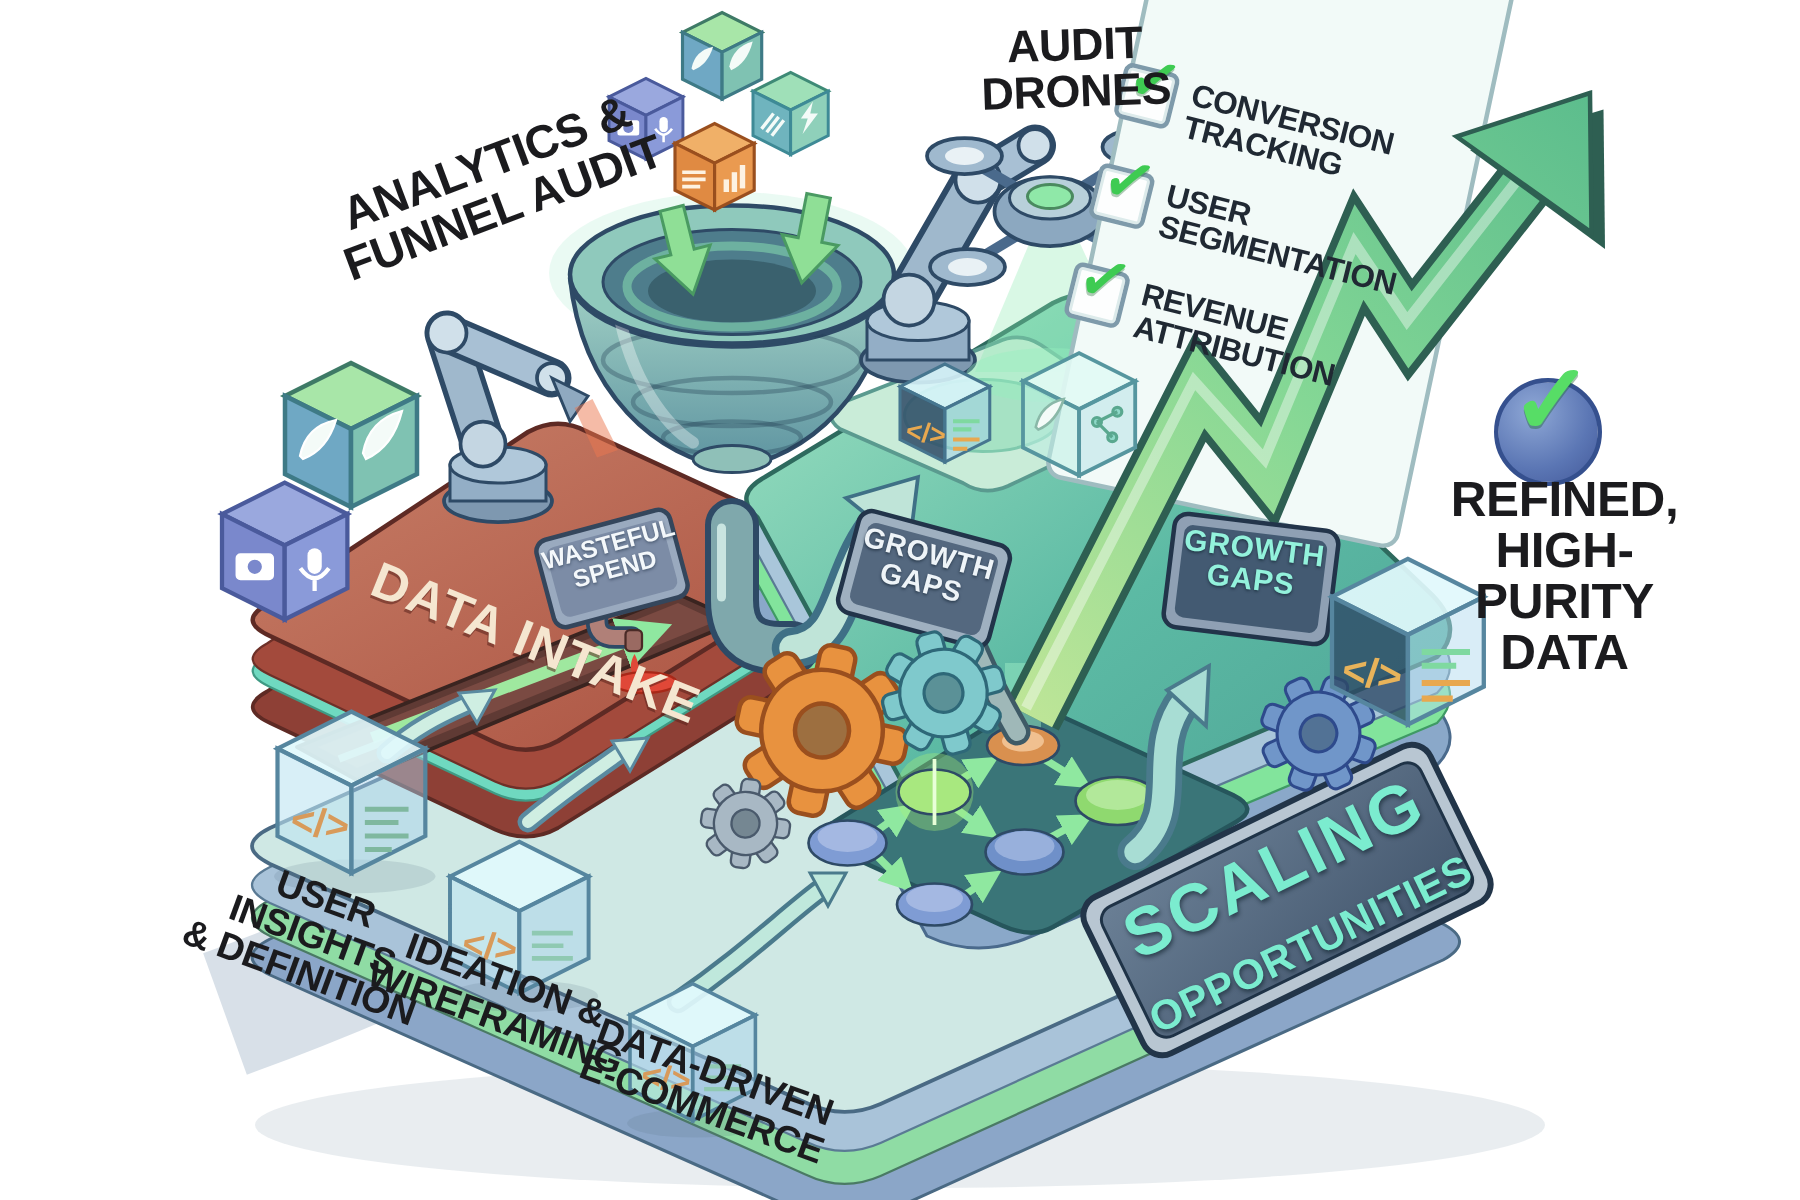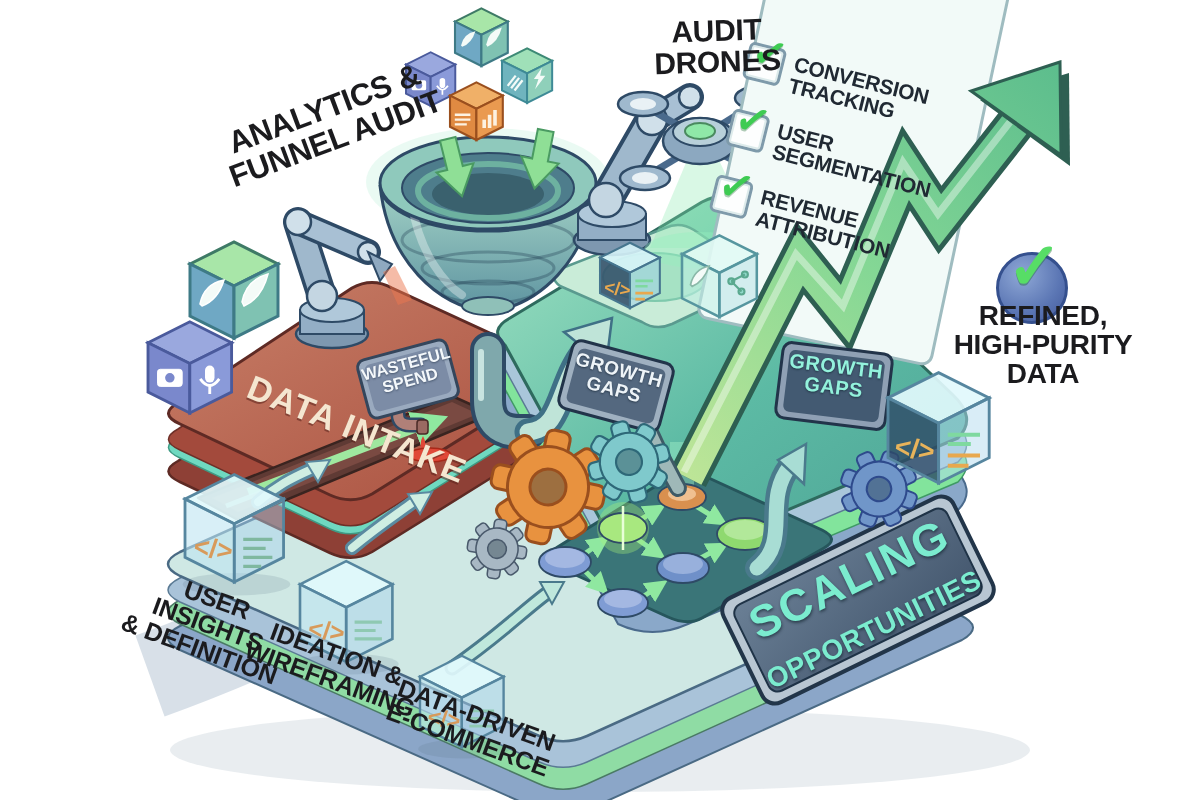--- a/index.html
+++ b/index.html
@@ -3,21 +3,21 @@
 <meta charset="utf-8">
 <style>
   html,body{margin:0;padding:0;background:#ffffff;}
   #stage{position:relative;width:1200px;height:800px;overflow:hidden;background:#ffffff;
          font-family:"Liberation Sans",sans-serif;}
   #scene{position:absolute;left:0;top:0;}
   .lbl{position:absolute;font-weight:800;color:#1b1b1e;white-space:pre-line;
        text-align:center;line-height:1.03;letter-spacing:-0.3px;z-index:5;}
   .lbl-analytics{left:175px;top:92px;width:310px;font-size:31px;transform:rotate(-20.5deg);}
   .lbl-drones{left:642px;top:16px;width:150px;font-size:30px;transform:rotate(-2deg);}
-  .lbl-refined{left:948px;top:302px;width:190px;font-size:28px;}
+  .lbl-refined{left:948px;top:316px;width:190px;font-size:33px;}
   .lbl-user{left:118px;top:586px;width:180px;font-size:25px;transform:rotate(20deg);}
   .lbl-ideation{left:245px;top:641px;width:175px;font-size:25px;transform:rotate(20deg);}
   .lbl-datadriven{left:382px;top:702px;width:180px;font-size:25px;transform:rotate(20deg);}
   .lbl-wasteful{left:358px;top:355px;width:100px;font-size:16.5px;color:#f4f8fb;
        transform:rotate(-15deg);letter-spacing:0;text-shadow:0 1px 2px rgba(20,35,55,.5);}
   .lbl-dataintake{left:232px;top:412px;width:250px;font-size:34px;color:#f5e6d0;
        transform:rotate(22deg);letter-spacing:1px;text-shadow:0 2px 0 rgba(90,35,28,.55);}
   .lbl-growth1{left:564px;top:360px;width:105px;font-size:19px;color:#eef4f8;
        transform:rotate(15deg);letter-spacing:.5px;text-shadow:0 1px 2px rgba(15,30,45,.6);}
   .lbl-growth2{left:780px;top:356px;width:110px;font-size:20px;color:#93f2dc;

